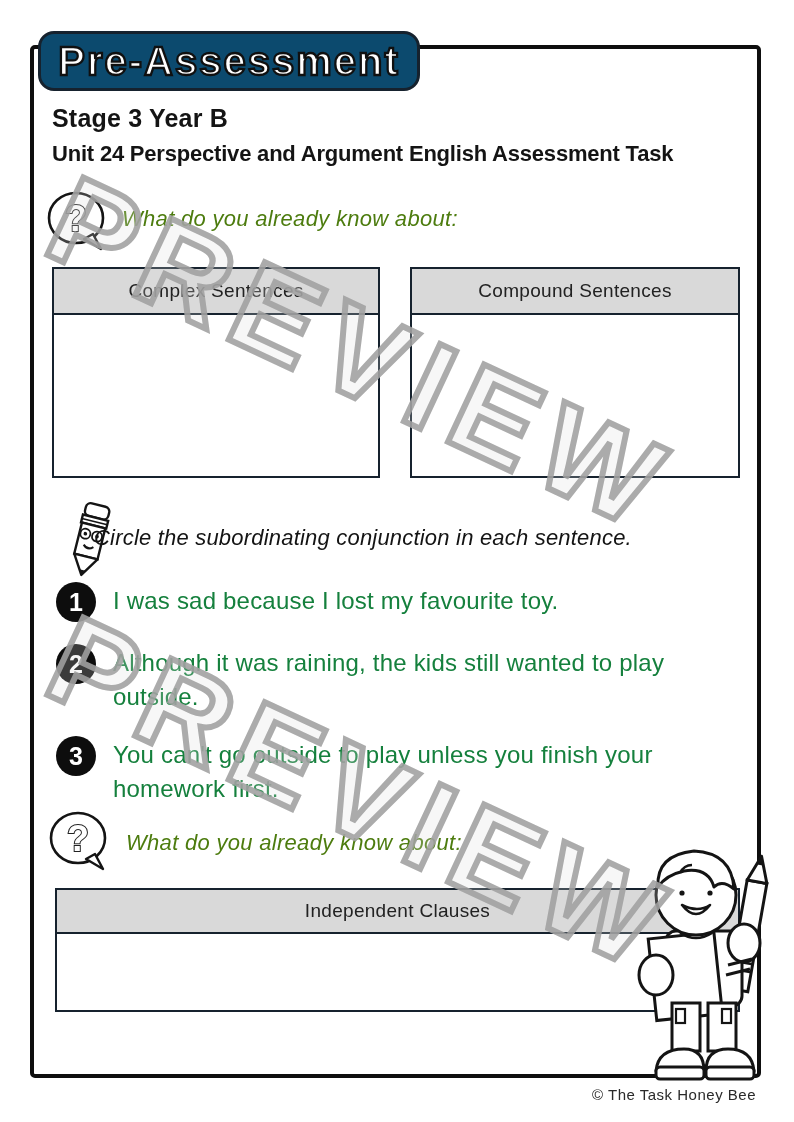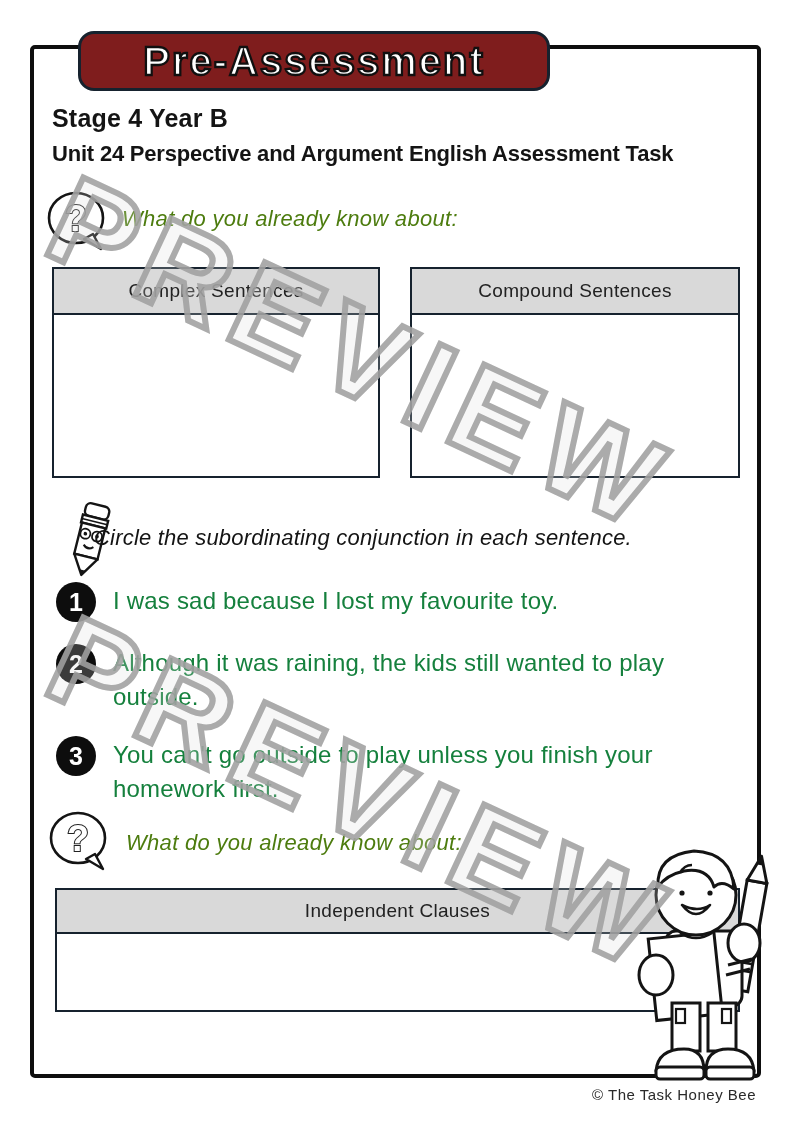--- a/index.html
+++ b/index.html
@@ -3,23 +3,23 @@
 <meta charset="utf-8">
 <style>
   * { margin:0; padding:0; box-sizing:border-box; }
   html,body { background:#fff; }
   body { font-family:"Liberation Sans", sans-serif; color:#141414; }
   .page { position:relative; width:794px; height:1122px; background:#fff; overflow:hidden; margin:0 auto; }
 
   .frame { position:absolute; left:30px; top:45px; width:731px; height:1033px;
            border:4px solid #0e0e0e; border-radius:5px; }
 
-  .title-box { position:absolute; left:38px; top:31px; width:472px; height:60px;
-               background:#7f1d1d; border:3.5px solid #16222e; border-radius:16px;
-               display:flex; align-items:center; justify-content:center; z-index:3;margin-left:40px; }
+  .title-box { position:absolute; left:38px; top:31px; width:382px; height:60px;
+               background:#0c4a6e; border:3.5px solid #16222e; border-radius:16px;
+               display:flex; align-items:center; justify-content:center; z-index:3; }
   .title-text { font-size:40px; font-weight:800; letter-spacing:2px; color:#fff;
                 -webkit-text-stroke:2.3px #101010; white-space:nowrap; }
 
   .name-row { position:absolute; left:448px; top:66px; display:flex; align-items:flex-end; z-index:3; }
   .name-label { font-size:25px; font-weight:600; letter-spacing:1px; }
   .name-line { display:inline-block; width:248px; height:26px; border-bottom:2.5px solid #101010; margin-left:6px; }
 
   .h1 { position:absolute; left:52px; top:104px; font-size:25px; font-weight:800; letter-spacing:0.2px; }
   .h2 { position:absolute; left:52px; top:141px; font-size:22px; font-weight:800; letter-spacing:-0.2px; white-space:nowrap; }
 
@@ -71,21 +71,21 @@
 
 <div class="page">
 
   <div class="frame"></div>
 
   <div class="title-box">
     <span class="title-text">Pre-Assessment</span>
   </div>
 
 
-  <div class="h1">Stage 4 Year B</div>
+  <div class="h1">Stage 3 Year B</div>
   <div class="h2">Unit 24 Perspective and Argument English Assessment Task</div>
 
   <svg class="q-icon q1" viewBox="0 0 64 60">
     <ellipse class="ink" cx="30" cy="27" rx="27" ry="25" stroke-width="2.6"></ellipse>
     <polygon class="ink" points="38,48 55,58 47,43" stroke-width="2.4" stroke-linejoin="round"></polygon>
     <text x="30" y="40" text-anchor="middle" font-size="36" font-weight="bold" fill="#fff" stroke="#222" stroke-width="2" paint-order="stroke">?</text>
   </svg>
   <div class="prompt prompt1">What do you already know about:</div>
 
   <div class="know-box kb1">

